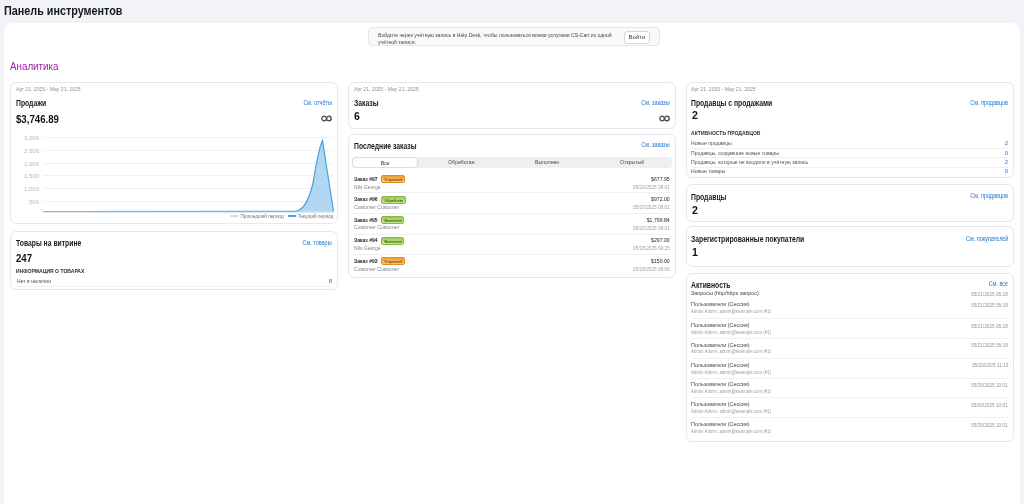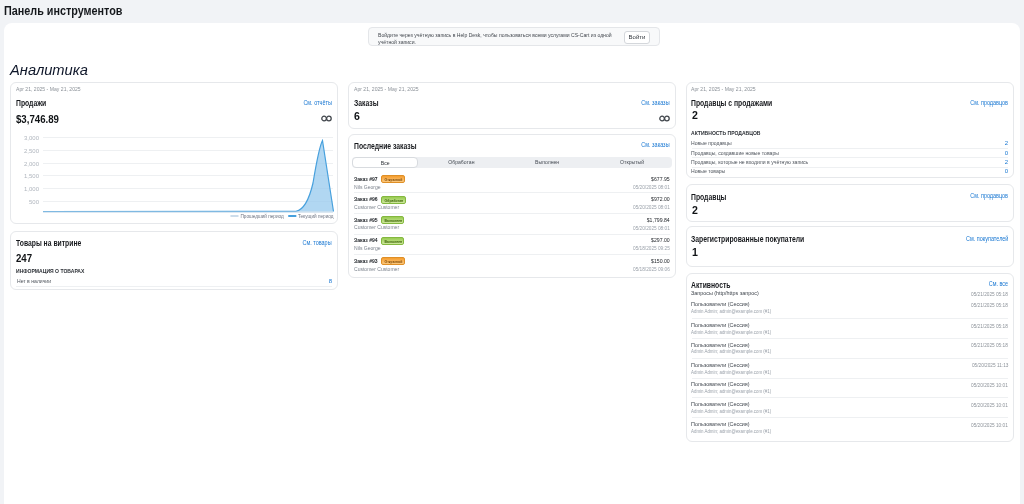--- a/index.html
+++ b/index.html
@@ -3,21 +3,21 @@
 <style>
 * { margin:0; padding:0; box-sizing:border-box; }
 html,body { width:1024px; height:504px; overflow:hidden; }
 body { font-family:"Liberation Sans", sans-serif; background:#f1f3f6; position:relative; }
 .abs { position:absolute; }
 #panel { position:absolute; left:4px; right:4px; top:23px; height:481px; background:#fff; border-radius:8px 8px 0 0; }
 #pagetitle { position:absolute; left:4px; top:4px; font-size:12px; font-weight:bold; color:#15181c; transform:scaleX(0.9); transform-origin:0 0; white-space:nowrap; }
 #notif { position:absolute; left:368px; top:27px; width:292px; height:19px; background:#f8f9fa; border:1px solid #e4e6e9; border-radius:4px; }
 #notif .txt { position:absolute; left:9px; top:3.5px; width:260px; font-size:6px; line-height:7px; color:#42474e; transform:scaleX(0.85); transform-origin:0 0; white-space:nowrap; }
 #notif .btn { position:absolute; right:9px; top:3px; width:26px; height:12.5px; background:#fff; border:1px solid #d4d7db; border-radius:3px; font-size:6px; color:#33383f; text-align:center; line-height:11.5px; }
-#analytics { position:absolute; left:10px; top:60.5px; font-size:15px; font-weight:500; color:#0f172a; transform:scaleX(0.98); transform-origin:0 0;font-style:italic; }
+#analytics { position:absolute; left:10px; top:60.5px; font-size:10px; font-weight:500; color:#a21caf; transform:scaleX(0.98); transform-origin:0 0; }
 .card { position:absolute; background:#fff; border:1px solid #e6e8eb; border-radius:6px; }
 .cdate { position:absolute; left:5px; top:2.8px; font-size:6px; color:#8b9198; transform:scaleX(0.85); transform-origin:0 0; white-space:nowrap; }
 .ctitle { position:absolute; left:5px; font-size:8.5px; font-weight:bold; color:#16181c; transform:scaleX(0.8); transform-origin:0 0; white-space:nowrap; }
 .clink { position:absolute; right:5px; font-size:6.5px; color:#1877d2; transform:scaleX(0.84); transform-origin:100% 0; white-space:nowrap; }
 .big { position:absolute; left:5px; font-size:10.5px; font-weight:bold; color:#101316; transform:scaleX(0.92); transform-origin:0 0; white-space:nowrap; }
 .inf { position:absolute; right:5px; top:32px; width:11px; height:7px; }
 .inf svg { display:block; }
 .srow { position:absolute; left:6px; right:5px; font-size:6px; color:#4d535b; }
 .srow .l { position:absolute; left:0; transform:scaleX(0.85); transform-origin:0 0; white-space:nowrap; }
 .srow .n { position:absolute; right:0; color:#1877d2; }

